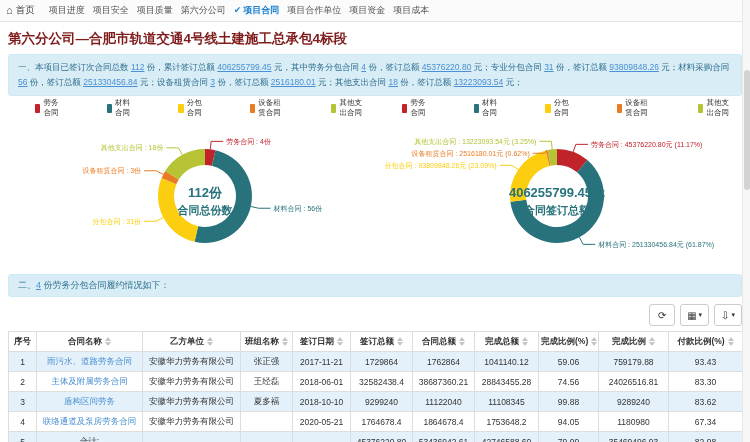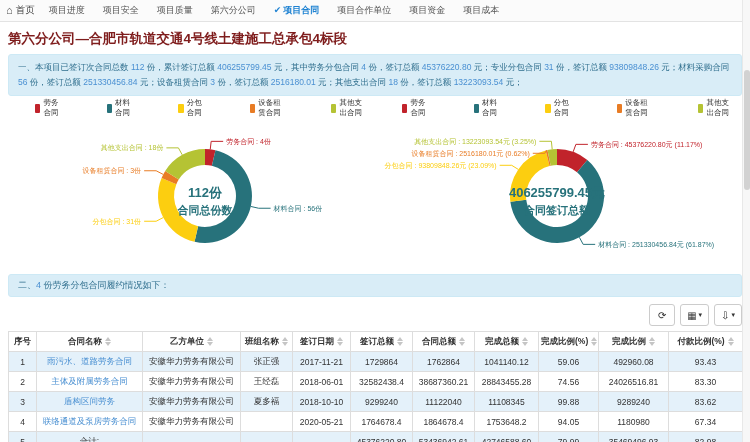--- a/index.html
+++ b/index.html
@@ -3,31 +3,31 @@
 <meta charset="utf-8">
 <style>
   * { margin:0; padding:0; box-sizing:border-box; }
   html,body { width:750px; height:442px; overflow:hidden; }
   body { font-family:"Liberation Sans","DejaVu Sans",sans-serif; background:#fff; color:#333; position:relative; }
 
   
   .navbar { height:22px; background:#fbfbfb; border-bottom:1px solid #e3e3e3; display:flex; align-items:center; padding:0 6px; }
   .nav-home { display:flex; align-items:center; gap:3px; font-size:9.5px; color:#444; margin-right:14px; cursor:pointer; }
   .home-icon { font-size:11px; color:#555; line-height:1; }
-  .nav-items { display:flex; align-items:center; gap:18px; }
+  .nav-items { display:flex; align-items:center; gap:8px; }
   .nav-item { font-size:9px; color:#555; cursor:pointer; white-space:nowrap; }
   .nav-item.active { color:#1e82d2; font-weight:bold; }
   .nav-check { font-size:9px; margin-right:2px; }
 
   
   .page-title { font-size:13.5px; font-weight:bold; color:#7f1d1d; padding:8px 8px 6px 8px; }
 
   
   .info-box { margin:0 8px; background:#d9edf7; border:1px solid #cde9f5; border-radius:3px; padding:5px 9px; font-size:8.5px; line-height:15px; color:#31708f; }
-  .num-link { color:#4a90d2; cursor:pointer; }
+  .num-link { color:#4a90d2; text-decoration:underline; cursor:pointer; }
 
   
   .charts { display:flex; margin-top:2px; }
   .chart-box { width:367px; position:relative; }
   .legend { display:flex; justify-content:center; align-items:center; gap:10px; height:16px; margin-top:2px; }
   .legend-item { display:flex; align-items:center; gap:3px; font-size:7.5px; color:#333; cursor:pointer;margin-left:35px; }
   .legend-swatch { width:9px; height:9px; border-radius:1px; display:inline-block; }
   svg.donut { display:block; overflow:visible; }
   .slice-label { font-size:7px; }
   .donut-center-value { font-size:13px; font-weight:bold; fill:#27727B; }
@@ -250,21 +250,21 @@
         <tr>
           <td>1</td>
           <td><a class="cell-link">雨污水、道路劳务合同</a></td>
           <td>安徽华力劳务有限公司</td>
           <td>张正强</td>
           <td>2017-11-21</td>
           <td>1729864</td>
           <td>1762864</td>
           <td>1041140.12</td>
           <td>59.06</td>
-          <td>492960.08</td>
+          <td>759179.88</td>
           <td>93.43</td>
         </tr>
         <tr>
           <td>2</td>
           <td><a class="cell-link">主体及附属劳务合同</a></td>
           <td>安徽华力劳务有限公司</td>
           <td>王经磊</td>
           <td>2018-06-01</td>
           <td>32582438.4</td>
           <td>38687360.21</td>

